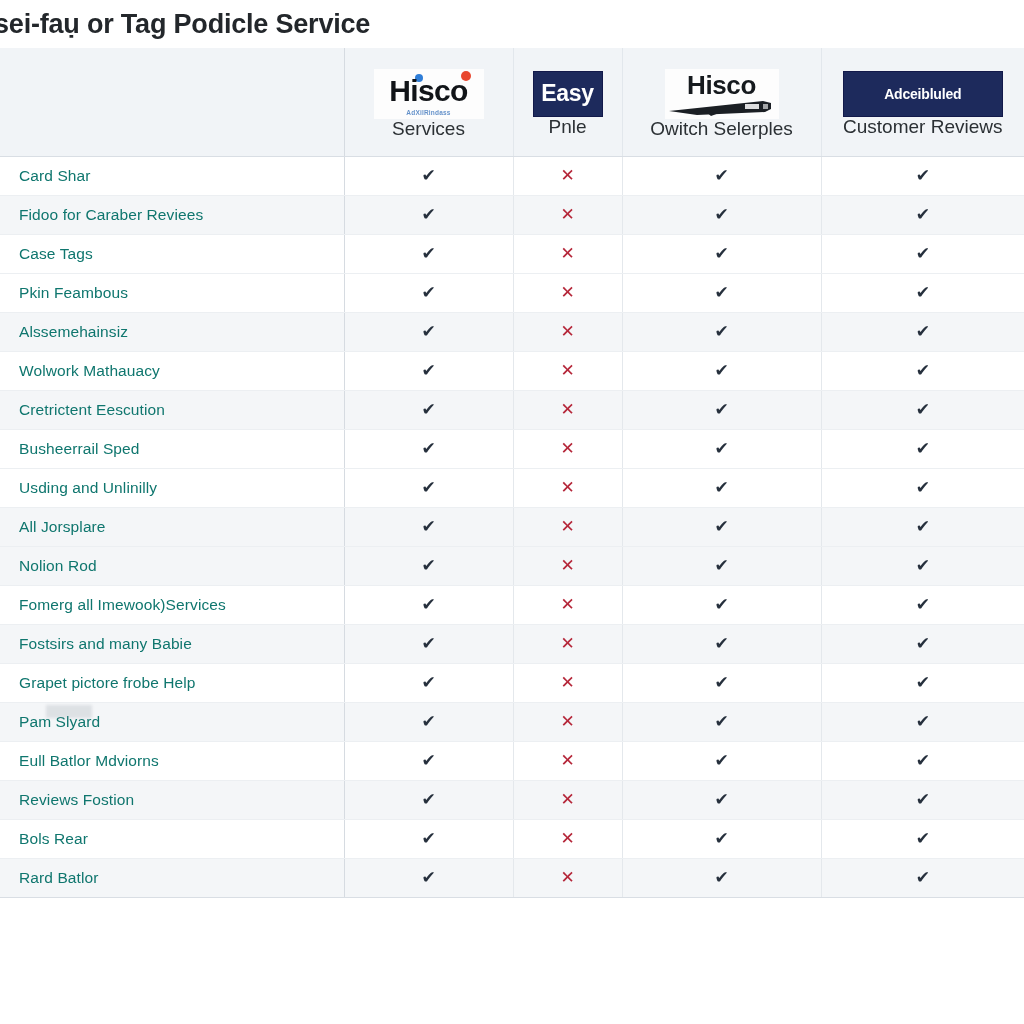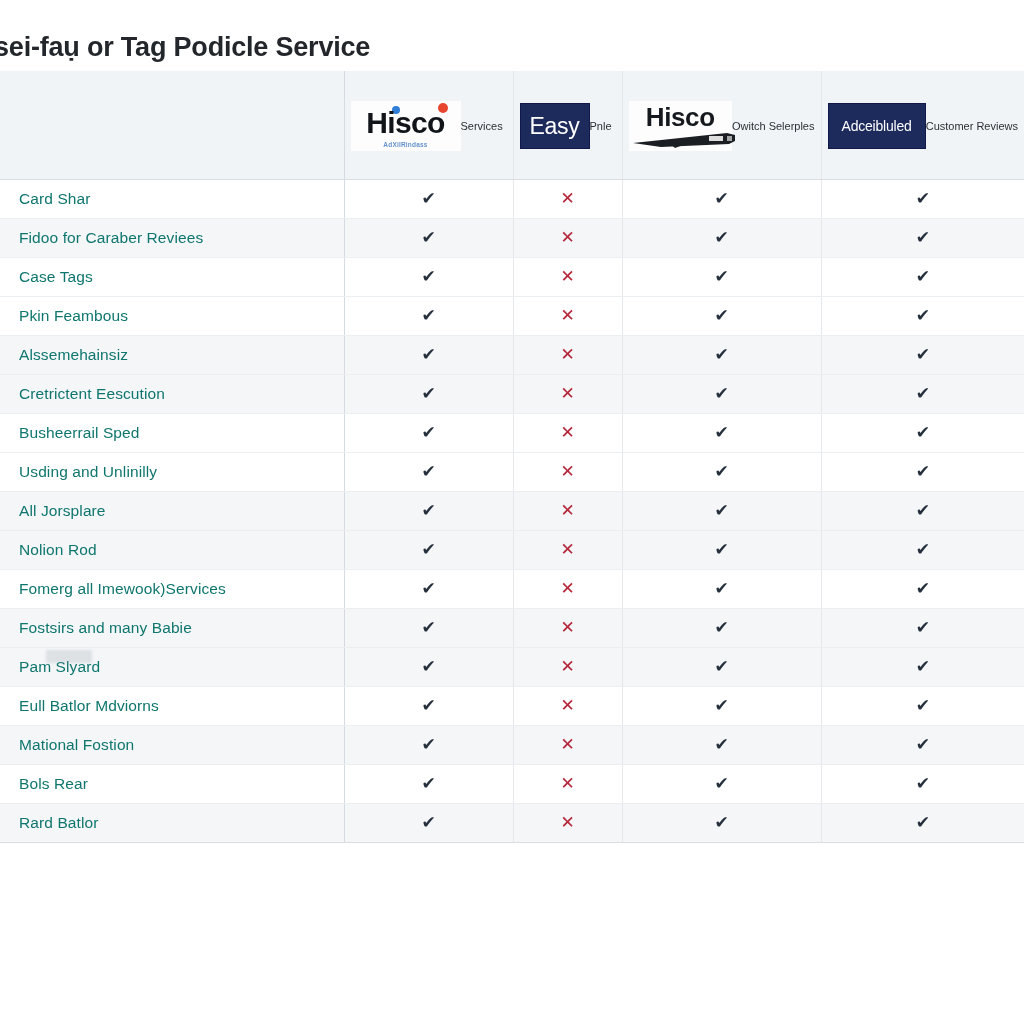--- a/index.html
+++ b/index.html
@@ -17,21 +17,20 @@
   }
 
   
   .page-title-bar {
     height: 48px;
     display: flex;
     align-items: center;
     background: #ffffff;
     padding: 0 0 0 0;
     box-sizing: border-box;
-    margin-top: 23px;
   }
   .page-title {
     font-size: 27px;
     font-weight: bold;
     letter-spacing: -0.2px;
     color: #23272b;
     white-space: nowrap;
     margin-left: -6px;
     line-height: 1;
   }
@@ -60,27 +59,27 @@
     vertical-align: middle;
     font-weight: normal;
   }
   thead th.feature-head {
     border-right: 1px solid #d6dbe1;
   }
   thead th:last-child { border-right: none; }
 
   .brand-cell {
     display: flex;
-    flex-direction: row;
+    flex-direction: column;
     align-items: center;
-    justify-content: flex-start;
+    justify-content: space-between;
     padding: 8px 6px 6px 6px;
   }
   .brand-label {
-    font-size: 11px;
+    font-size: 19px;
     color: #2b3034;
     white-space: nowrap;
     line-height: 1;
   }
 
   
   .logo-box {
     background: #fdfdfd;
     display: flex;
     flex-direction: column;
@@ -131,21 +130,21 @@
     opacity: .85;
   }
 
   
   .logo-navy {
     display: flex;
     align-items: center;
     justify-content: center;
     background: #1d2a5c;
     color: #ffffff;
-    font-weight: normal;
+    font-weight: bold;
     line-height: 1;
     border: 1px solid #12194a;
   }
   .logo-navy.easy {
     width: 68px; height: 44px;
     font-size: 23px;
     letter-spacing: -0.3px;
   }
   .logo-navy.adce {
     width: 158px; height: 44px;
@@ -317,20 +316,27 @@
         <td class="mark"><span class="glyph-check">✔</span></td>
         <td class="mark"><span class="glyph-check">✔</span></td>
       </tr>
       <tr class="alt">
         <td class="feature">Alssemehainsiz</td>
         <td class="mark"><span class="glyph-check">✔</span></td>
         <td class="mark"><span class="glyph-cross">✕</span></td>
         <td class="mark"><span class="glyph-check">✔</span></td>
         <td class="mark"><span class="glyph-check">✔</span></td>
       </tr>
+      <tr>
+        <td class="feature">Wolwork Mathauacy</td>
+        <td class="mark"><span class="glyph-check">✔</span></td>
+        <td class="mark"><span class="glyph-cross">✕</span></td>
+        <td class="mark"><span class="glyph-check">✔</span></td>
+        <td class="mark"><span class="glyph-check">✔</span></td>
+      </tr>
       <tr class="alt">
         <td class="feature">Cretrictent Eescution</td>
         <td class="mark"><span class="glyph-check">✔</span></td>
         <td class="mark"><span class="glyph-cross">✕</span></td>
         <td class="mark"><span class="glyph-check">✔</span></td>
         <td class="mark"><span class="glyph-check">✔</span></td>
       </tr>
       <tr>
         <td class="feature">Busheerrail Sped</td>
         <td class="mark"><span class="glyph-check">✔</span></td>
@@ -366,36 +372,43 @@
         <td class="mark"><span class="glyph-check">✔</span></td>
         <td class="mark"><span class="glyph-check">✔</span></td>
       </tr>
       <tr class="alt">
         <td class="feature">Fostsirs and many Babie</td>
         <td class="mark"><span class="glyph-check">✔</span></td>
         <td class="mark"><span class="glyph-cross">✕</span></td>
         <td class="mark"><span class="glyph-check">✔</span></td>
         <td class="mark"><span class="glyph-check">✔</span></td>
       </tr>
+      <tr>
+        <td class="feature">Grapet pictore frobe Help</td>
+        <td class="mark"><span class="glyph-check">✔</span></td>
+        <td class="mark"><span class="glyph-cross">✕</span></td>
+        <td class="mark"><span class="glyph-check">✔</span></td>
+        <td class="mark"><span class="glyph-check">✔</span></td>
+      </tr>
       <tr class="alt">
         <td class="feature smudge">Pam Slyard</td>
         <td class="mark"><span class="glyph-check">✔</span></td>
         <td class="mark"><span class="glyph-cross">✕</span></td>
         <td class="mark"><span class="glyph-check">✔</span></td>
         <td class="mark"><span class="glyph-check">✔</span></td>
       </tr>
       <tr>
         <td class="feature">Eull Batlor Mdviorns</td>
         <td class="mark"><span class="glyph-check">✔</span></td>
         <td class="mark"><span class="glyph-cross">✕</span></td>
         <td class="mark"><span class="glyph-check">✔</span></td>
         <td class="mark"><span class="glyph-check">✔</span></td>
       </tr>
       <tr class="alt">
-        <td class="feature">Mational Fostion</td>
+        <td class="feature">Reviews Fostion</td>
         <td class="mark"><span class="glyph-check">✔</span></td>
         <td class="mark"><span class="glyph-cross">✕</span></td>
         <td class="mark"><span class="glyph-check">✔</span></td>
         <td class="mark"><span class="glyph-check">✔</span></td>
       </tr>
       <tr>
         <td class="feature">Bols Rear</td>
         <td class="mark"><span class="glyph-check">✔</span></td>
         <td class="mark"><span class="glyph-cross">✕</span></td>
         <td class="mark"><span class="glyph-check">✔</span></td>

